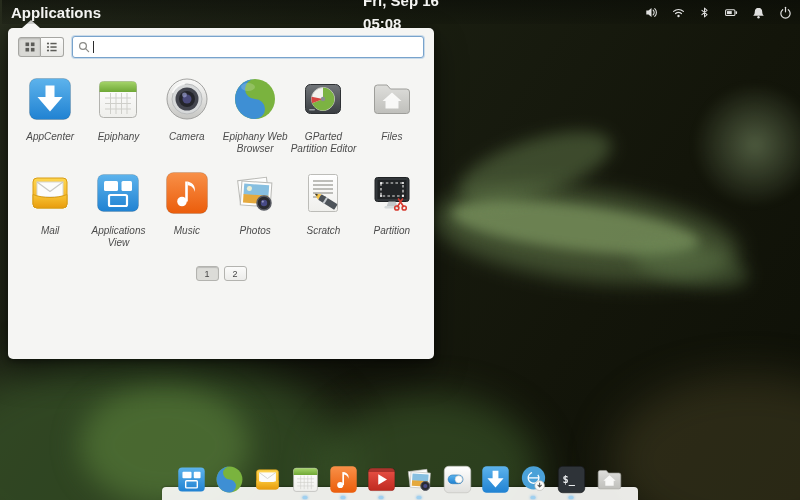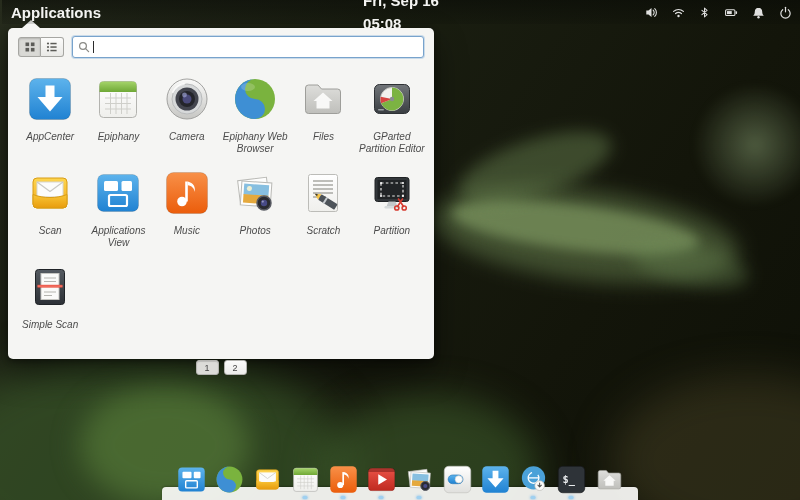--- a/index.html
+++ b/index.html
@@ -258,52 +258,52 @@
               <path d="M24 4a20 20 0 0 0 0 40 10 10 0 0 0 0-20 10 10 0 0 1 0-20z" fill="#3e8fd4"></path>
               <ellipse cx="17" cy="12" rx="7" ry="4" fill="rgba(255,255,255,.18)"></ellipse>
             </svg>
         </div>
         <div class="app-label">Epiphany Web Browser</div>
       </div>
 
       <div class="app">
         <div>
           <svg width="48" height="48" viewBox="0 0 48 48">
-              <path d="M6.5 13a3 3 0 0 1 3-3h9.5l3.5 4h16a3 3 0 0 1 3 3v18.5a3 3 0 0 1-3 3h-29a3 3 0 0 1-3-3z" fill="url(#gFolder)" stroke="#9e9e9a"></path>
-              <path d="M24 17.5l9.5 8.5h-3v7.5h-13V26h-3z" fill="#fcfcfb" opacity=".92"></path>
-            </svg>
-        </div>
-        <div class="app-label">Files</div>
-      </div>
-
-      <div class="app">
-        <div>
-          <svg width="48" height="48" viewBox="0 0 48 48">
               <rect x="6.5" y="9.5" width="35" height="29" rx="5" fill="url(#gDarkM)" stroke="#2e3134"></rect>
               <circle cx="24" cy="24" r="11.5" fill="#f2f2ee" stroke="#c9c9c4"></circle>
               <path d="M24 24V12.5A11.5 11.5 0 1 1 13.2 28.2z" fill="#7cb342"></path>
               <path d="M24 24L13.2 28.2a11.5 11.5 0 0 1-.6-6.5z" fill="#d64541"></path>
               <circle cx="24" cy="24" r="2.2" fill="#8a8d90"></circle>
               <rect x="10" y="34" width="6" height="1.6" rx=".8" fill="#9aa0a4"></rect>
             </svg>
         </div>
         <div class="app-label">GParted Partition Editor</div>
       </div>
 
+      <div class="app">
+        <div>
+          <svg width="48" height="48" viewBox="0 0 48 48">
+              <path d="M6.5 13a3 3 0 0 1 3-3h9.5l3.5 4h16a3 3 0 0 1 3 3v18.5a3 3 0 0 1-3 3h-29a3 3 0 0 1-3-3z" fill="url(#gFolder)" stroke="#9e9e9a"></path>
+              <path d="M24 17.5l9.5 8.5h-3v7.5h-13V26h-3z" fill="#fcfcfb" opacity=".92"></path>
+            </svg>
+        </div>
+        <div class="app-label">Files</div>
+      </div>
+
 
       <div class="app">
         <div>
           <svg width="48" height="48" viewBox="0 0 48 48">
               <rect x="7" y="9" width="34" height="30" rx="4" fill="url(#gGold)" stroke="#d89c15"></rect>
               <rect x="11" y="13" width="26" height="15" fill="#fcfcfa" stroke="#d6d6d2"></rect>
               <path d="M11 13l13 9.5L37 13" fill="none" stroke="#c9c9c4" stroke-width="1.2"></path>
               <path d="M7 25.5c10 4 24 4 34 0V35a4 4 0 0 1-4 4H11a4 4 0 0 1-4-4z" fill="url(#gGoldF)" stroke="#d89c15"></path>
             </svg>
         </div>
-        <div class="app-label">Scan</div>
+        <div class="app-label">Mail</div>
       </div>
 
       <div class="app">
         <div>
           <svg width="48" height="48" viewBox="0 0 48 48">
               <rect x="3.5" y="5.5" width="41" height="37" rx="6" fill="url(#gBlue)" stroke="rgba(0,0,0,.12)"></rect>
               <rect x="10" y="12" width="14" height="10" rx="1.5" fill="#fff"></rect>
               <rect x="27.5" y="12" width="10.5" height="10" rx="1.5" fill="#fff"></rect>
               <rect x="15" y="26" width="18" height="11" rx="1.5" fill="none" stroke="#fff" stroke-width="2.2"></rect>
             </svg>
@@ -372,32 +372,20 @@
               <path d="M20.5 32.5h7l1.8 4.5H18.7z" fill="#c3c7c9"></path>
               <rect x="16.5" y="37" width="15" height="2.5" rx="1.2" fill="#d6dadb"></rect>
               <path d="M29.5 37.5L34.5 30M35.5 37.5L30.5 30" stroke="#d63a2f" stroke-width="1.6" stroke-linecap="round"></path>
               <circle cx="28.8" cy="39" r="2.1" fill="none" stroke="#d63a2f" stroke-width="1.5"></circle>
               <circle cx="36.2" cy="39" r="2.1" fill="none" stroke="#d63a2f" stroke-width="1.5"></circle>
             </svg>
         </div>
         <div class="app-label">Partition</div>
       </div>
 
-      <div class="app">
-        <div>
-          <svg width="48" height="48" viewBox="0 0 48 48">
-              <rect x="9.5" y="6.5" width="29" height="35" rx="3" fill="url(#gScanD)" stroke="#1f2327"></rect>
-              <rect x="15" y="10.5" width="18" height="26" fill="#fbfbf9" stroke="#c6c6c1"></rect>
-              <path d="M18 15h12M18 18.5h12M18 29h12M18 32.5h8" stroke="#b5b5b0" stroke-width="1.2"></path>
-              <rect x="11.5" y="21.8" width="25" height="2.8" fill="#e84c3d"></rect>
-              <rect x="11.5" y="22.6" width="25" height="1" fill="#ff9a8a" opacity=".7"></rect>
-            </svg>
-        </div>
-        <div class="app-label">Simple Scan</div>
-      </div>
 
     </div>
 
     <div class="pager">
       <button class="page-btn active">1</button>
       <button class="page-btn">2</button>
     </div>
   </div>
 
   <div class="dock-bg"></div>

